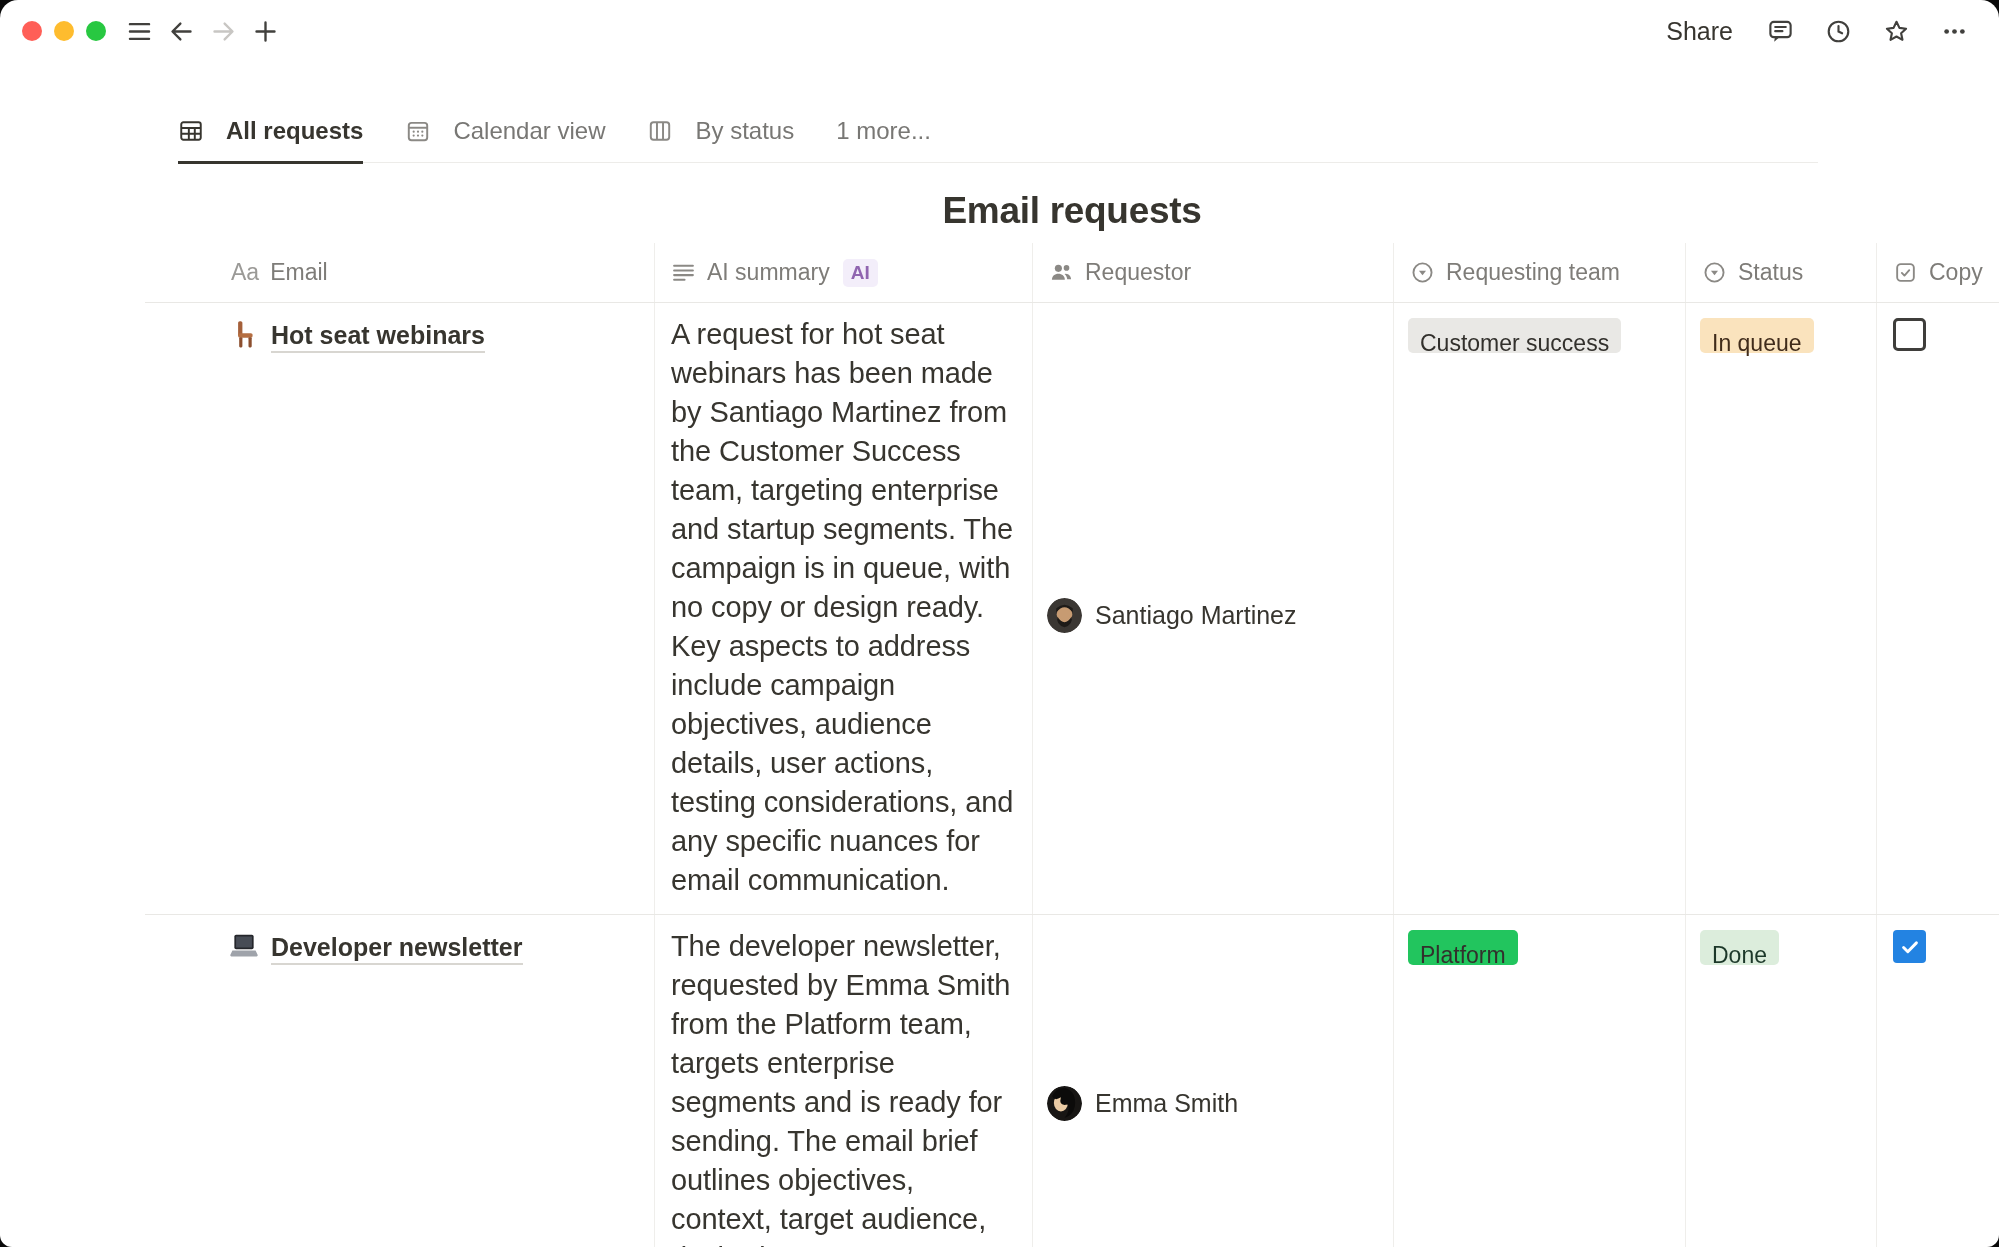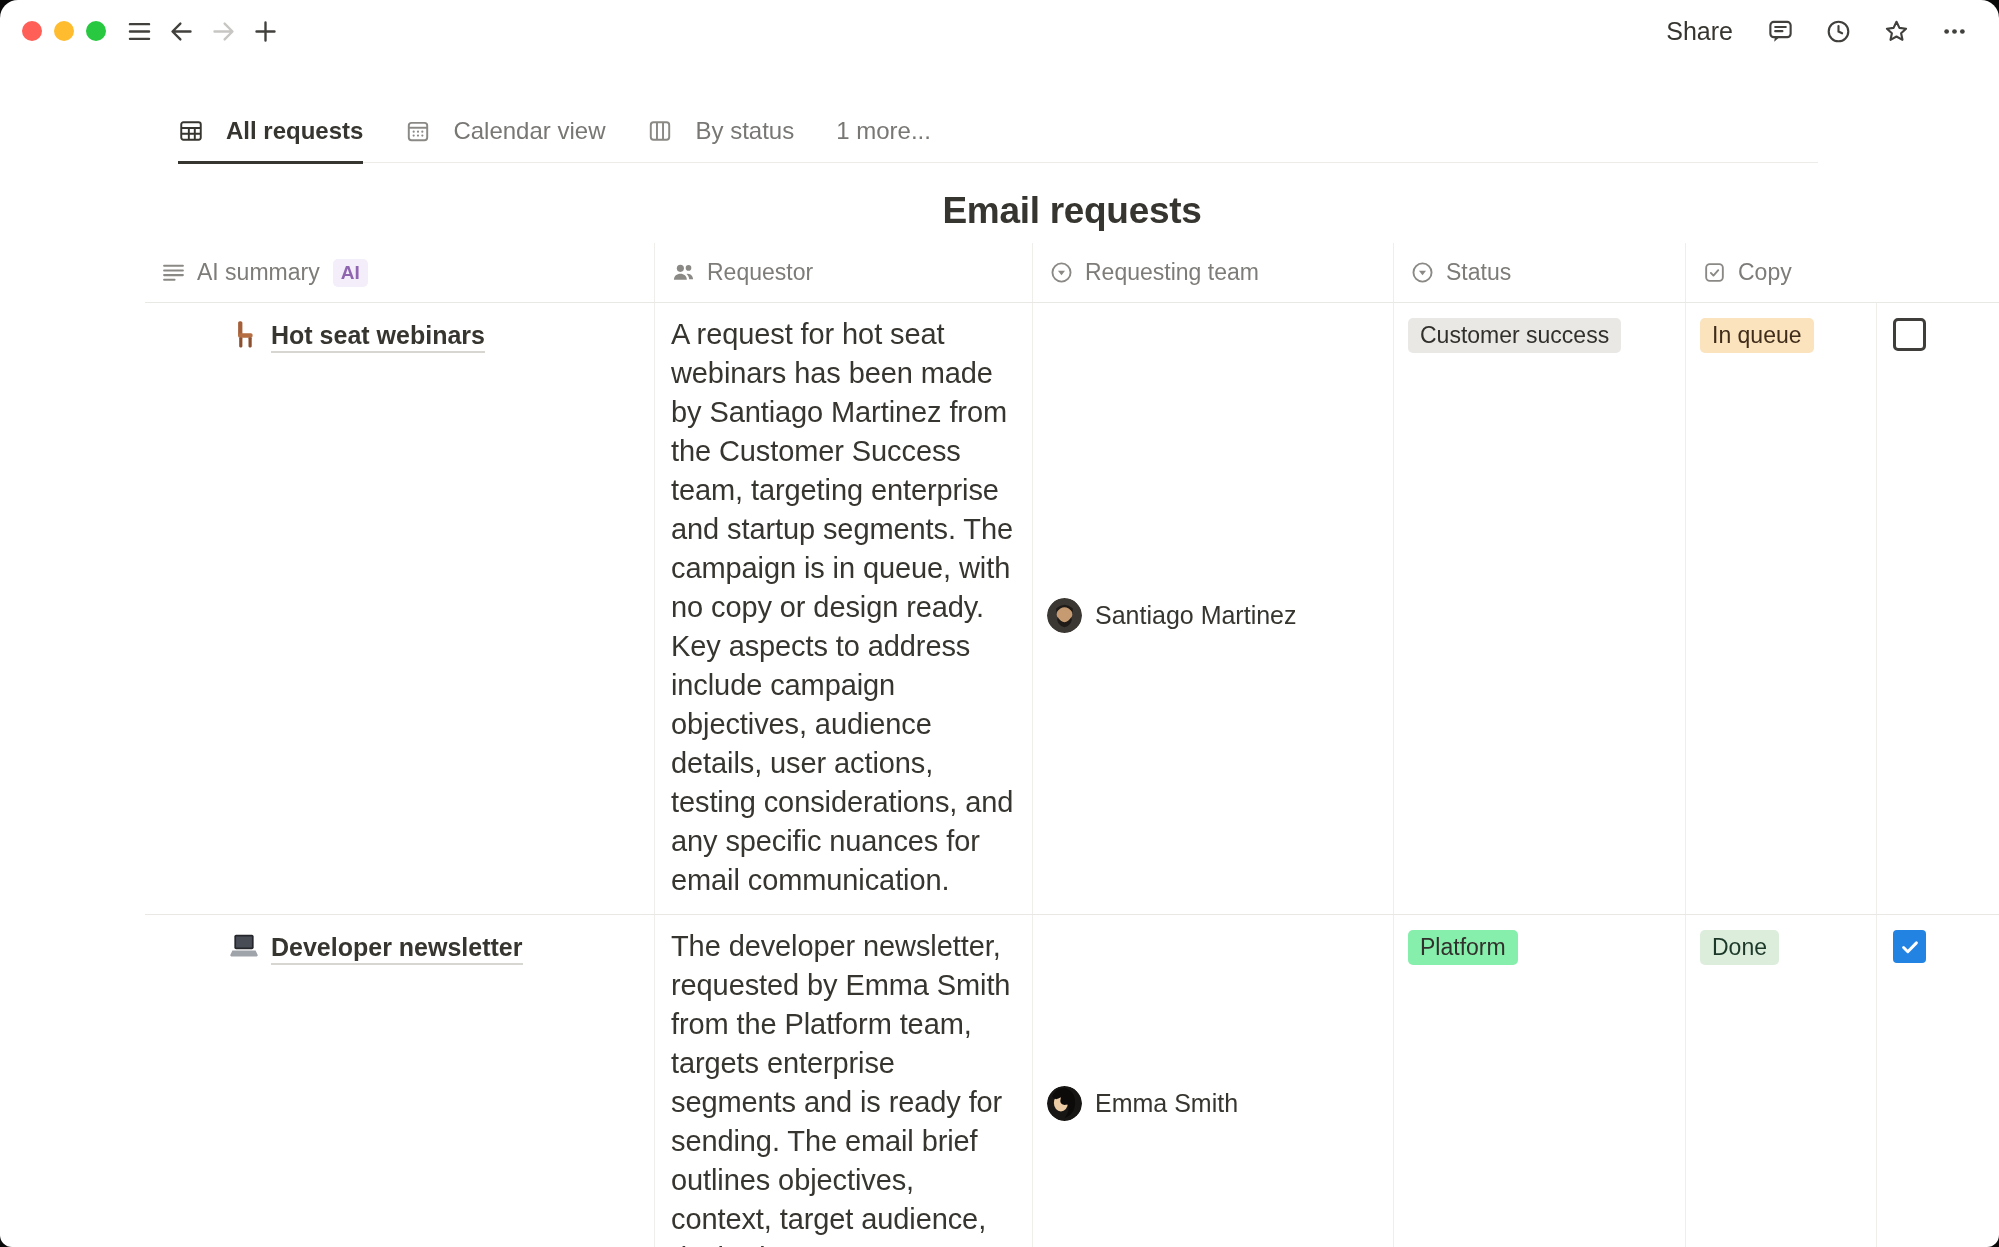--- a/index.html
+++ b/index.html
@@ -38,21 +38,21 @@
   .cell { border-right:1px solid #EFEEEB; overflow:hidden; }
   .cell:last-child { border-right:none; }
   .cell-email { padding:16px 16px 0 84px; display:flex; align-items:flex-start; gap:12px; }
   .cell-email svg.emoji { width:30px; height:30px; flex:none; margin-top:0; }
   .title-link { font-size:25px; font-weight:600; color:#37352F; line-height:32px; border-bottom:2px solid #D8D6D1; white-space:nowrap; }
   .cell-ai { padding:12px 12px 0 16px; font-size:29px; line-height:39px; color:#37352F; letter-spacing:-0.1px; }
   .cell-req { padding:14px 12px 0 14px; display:flex; align-items:center; gap:13px; }
   .cell-req .name { font-size:25px; color:#37352F; white-space:nowrap; }
   .avatar { width:35px; height:35px; border-radius:50%; flex:none; overflow:hidden; }
   .cell-tag { padding:15px 12px 0 14px; }
-  .tag { display:inline-block; height:35px; line-height:35px; padding:0 12px; border-radius:5px; font-size:23px; white-space:nowrap; }
+  .tag { display:inline-block; height:35px; line-height:35px; padding:8px 12px; border-radius:5px; font-size:23px; white-space:nowrap; }
   .cell-copy { padding:15px 0 0 16px; }
   .copy-checkbox { width:33px; height:33px; border:3px solid #3F3E3B; border-radius:5px; display:flex; align-items:center; justify-content:center; }
   .copy-checkbox svg { display:none; }
   .copy-checkbox.checked { border:none; background:#2383E2; border-radius:4px; }
   .copy-checkbox.checked svg { display:block; width:22px; height:22px; }
 </style>
 </head>
 <body>
 
 <div class="window">
@@ -146,20 +146,24 @@
       <span>By status</span>
     </div>
     <div class="tab">
       <span>1 more...</span>
     </div>
   </div>
 
   <div class="page-title">Email requests</div>
 
   <div class="grid header-row">
+    <div class="hcell first">
+      <span class="aa-glyph">Aa</span>
+      <span>Email</span>
+    </div>
     <div class="hcell">
       <svg viewBox="0 0 24 24" fill="none" stroke="#8B8985" stroke-width="2" stroke-linecap="round">
           <path d="M3 5.5h18M3 10h18M3 14.5h18M3 19h10"></path>
         </svg>
       <span>AI summary</span>
       <span class="ai-badge">AI</span>
     </div>
     <div class="hcell">
       <svg viewBox="0 0 24 24" fill="#8B8985">
           <circle cx="9" cy="8" r="3.4"></circle>
@@ -241,21 +245,21 @@
       <span class="avatar">
         <svg viewBox="0 0 34 34">
             <circle cx="17" cy="17" r="17" fill="#181614"></circle>
             <ellipse cx="13.5" cy="16.5" rx="6.8" ry="8.2" fill="#EACBA4"></ellipse>
             <path d="M18 2q11 4 9 18-2 9-10 11 6-7 3-13-9 2-6.5-7-6 4-8.5-1 4-9 13-8z" fill="#0C0B0A"></path>
           </svg>
       </span>
       <span class="name">Emma Smith</span>
     </div>
     <div class="cell cell-tag">
-      <span class="tag" style="background: #86efac; color: rgb(50, 48, 44);">Platform</span>
+      <span class="tag" style="background: #22c55e; color: rgb(50, 48, 44);">Platform</span>
     </div>
     <div class="cell cell-tag">
       <span class="tag" style="background: rgb(220, 237, 220); color: rgb(28, 56, 41);">Done</span>
     </div>
     <div class="cell cell-copy">
       <div class="copy-checkbox checked">
         <svg viewBox="0 0 24 24" fill="none" stroke="#ffffff" stroke-width="3.2" stroke-linecap="round" stroke-linejoin="round">
             <path d="M5 12.5l4.6 4.6L19 7.5"></path>
           </svg>
       </div>

